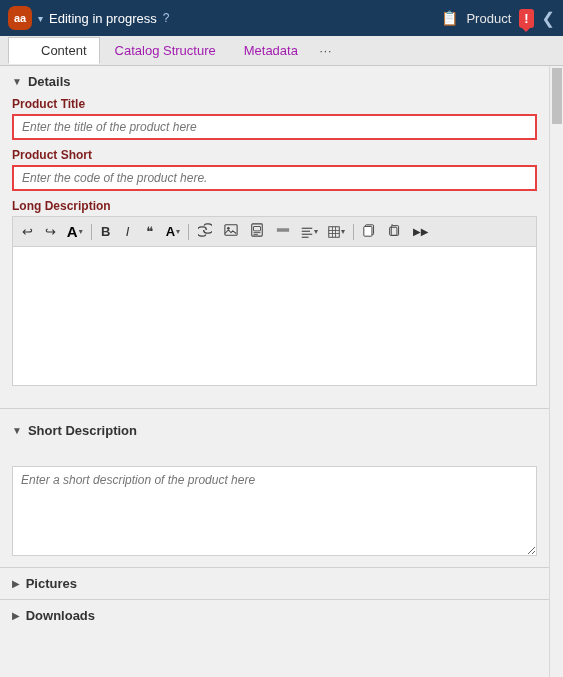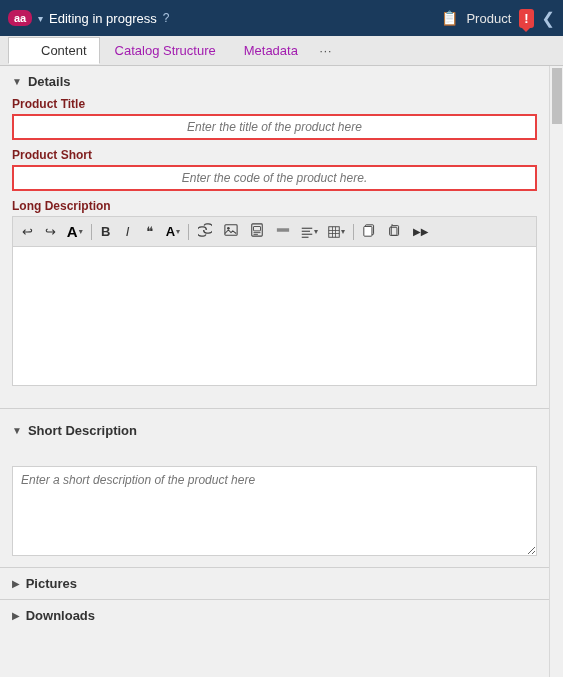--- a/index.html
+++ b/index.html
@@ -15,22 +15,22 @@
       color: white;
       justify-content: space-between;
     }
     .header-left {
       display: flex;
       align-items: center;
       gap: 6px;
     }
     .header-logo {
       width: 24px;
-      height: 16px;
-      background: #be185d;
+      height: 24px;
+      background: #c2410c;
       border-radius: 7px;
       display: flex;
       align-items: center;
       justify-content: center;
       font-size: 11px;
       font-weight: bold;
       color: white;
     }
     .header-dropdown-icon {
       color: #aac4e0;
@@ -183,21 +183,20 @@
     .form-input {
       width: 100%;
       height: 26px;
       border: 2px solid #e84040;
       padding: 3px 8px;
       font-size: 12px;
       font-style: italic;
       color: #888;
       outline: none;
       background: white;
-      text-align: center;
     }
 
     
     .toolbar {
       background: #e8e8e8;
       border: 1px solid #d0d0d0;
       border-bottom: none;
       padding: 3px 4px;
       display: flex;
       align-items: center;

